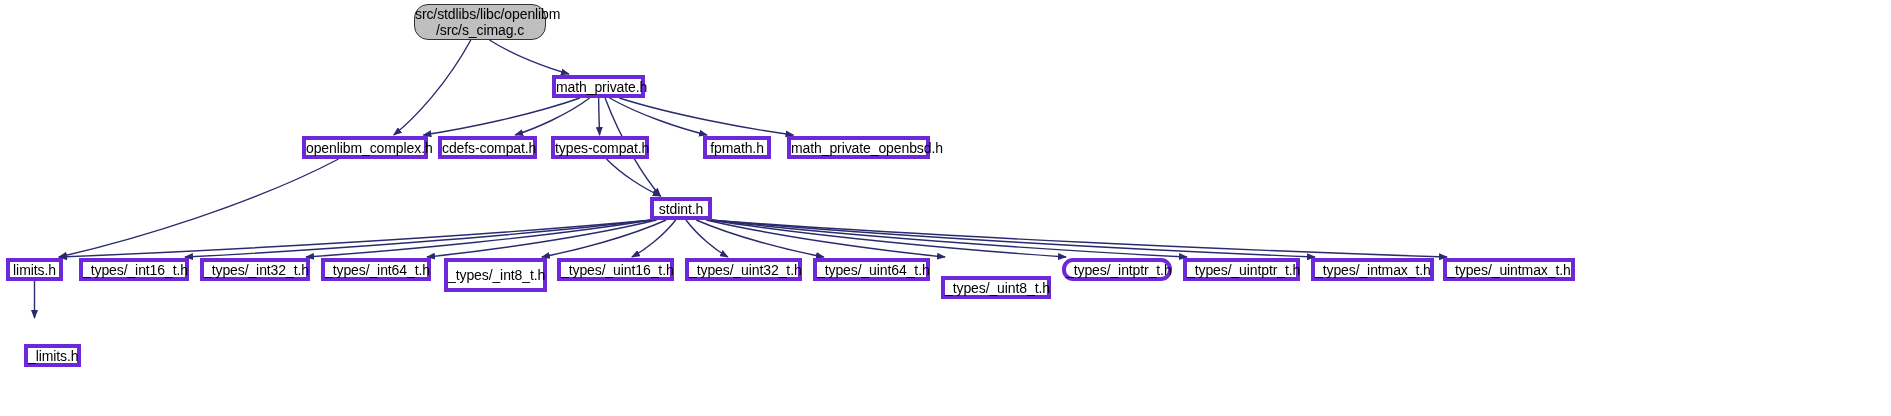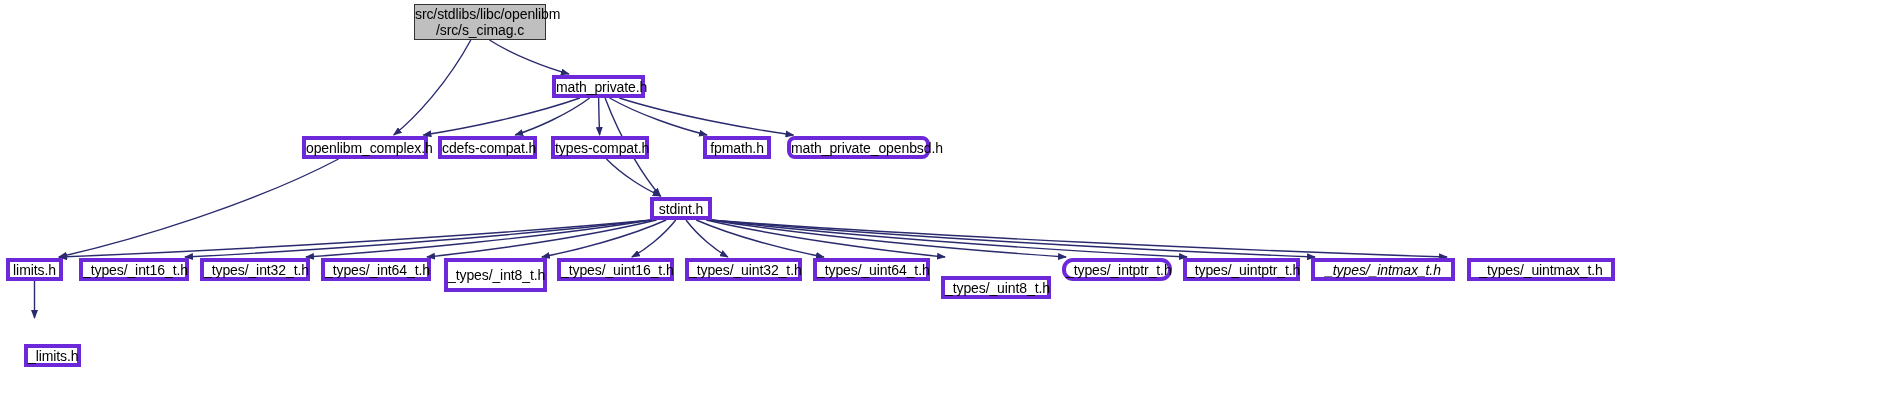--- a/index.html
+++ b/index.html
@@ -80,37 +80,37 @@
         <path d="M 696.24 220 C 734.5305 236.65, 788.1372 250.34, 823.875 257" fill="none" stroke="#2a2a6e" stroke-width="1.4" marker-end="url(#arrowhead)"></path>
         <path d="M 706.2 220 C 777.84 236.65, 878.136 250.34, 945 257" fill="none" stroke="#2a2a6e" stroke-width="1.4" marker-end="url(#arrowhead)"></path>
         <path d="M 710 220 C 816.8 236.65, 966.3199999999999 250.34, 1066 257" fill="none" stroke="#2a2a6e" stroke-width="1.4" marker-end="url(#arrowhead)"></path>
         <path d="M 710 220 C 853.1 236.65, 1053.44 250.34, 1187 257" fill="none" stroke="#2a2a6e" stroke-width="1.4" marker-end="url(#arrowhead)"></path>
         <path d="M 710 220 C 891.5 236.65, 1145.6 250.34, 1315 257" fill="none" stroke="#2a2a6e" stroke-width="1.4" marker-end="url(#arrowhead)"></path>
         <path d="M 710 220 C 931.1 236.65, 1240.6399999999999 250.34, 1447 257" fill="none" stroke="#2a2a6e" stroke-width="1.4" marker-end="url(#arrowhead)"></path>
         <path d="M 34.5 281 C 34.5 297.65, 34.5 311.34, 34.5 318" fill="none" stroke="#2a2a6e" stroke-width="1.4" marker-end="url(#arrowhead)"></path>
       </g>
   </svg>
   <div id="nodes-layer">
-      <div class="node-box root" style="left: 414px; top: 4px; width: 132px; height: 36px;"><span class="node-label">src/stdlibs/libc/openlibm
+      <div class="node-box root" style="left: 414px; top: 4px; width: 132px; height: 36px; border-radius: 14px;"><span class="node-label">src/stdlibs/libc/openlibm
 /src/s_cimag.c</span></div>
       <div class="node-box" style="left: 552px; top: 75px; width: 93px; height: 23px;"><span class="node-label">math_private.h</span></div>
       <div class="node-box" style="left: 302px; top: 136px; width: 126px; height: 23px;"><span class="node-label">openlibm_complex.h</span></div>
       <div class="node-box" style="left: 438px; top: 136px; width: 99px; height: 23px;"><span class="node-label">cdefs-compat.h</span></div>
       <div class="node-box" style="left: 551px; top: 136px; width: 98px; height: 23px; justify-content: center;"><span class="node-label">types-compat.h</span></div>
       <div class="node-box" style="left: 703px; top: 136px; width: 68px; height: 23px;"><span class="node-label">fpmath.h</span></div>
-      <div class="node-box" style="left: 787px; top: 136px; width: 143px; height: 23px; border-radius: 8px;"><span class="node-label">math_private_openbsd.h</span></div>
+      <div class="node-box" style="left: 787px; top: 136px; width: 143px; height: 23px;"><span class="node-label">math_private_openbsd.h</span></div>
       <div class="node-box" style="left: 650px; top: 197px; width: 62px; height: 23px;"><span class="node-label">stdint.h</span></div>
       <div class="node-box" style="left: 6px; top: 258px; width: 57px; height: 23px;"><span class="node-label">limits.h</span></div>
       <div class="node-box" style="left: 79px; top: 258px; width: 110px; height: 23px;"><span class="node-label">_types/_int16_t.h</span></div>
       <div class="node-box" style="left: 200px; top: 258px; width: 110px; height: 23px;"><span class="node-label">_types/_int32_t.h</span></div>
       <div class="node-box" style="left: 321px; top: 258px; width: 110px; height: 23px;"><span class="node-label">_types/_int64_t.h</span></div>
       <div class="node-box" style="left: 444px; top: 258px; width: 103px; height: 34px;"><span class="node-label">_types/_int8_t.h</span></div>
       <div class="node-box" style="left: 557px; top: 258px; width: 117px; height: 23px;"><span class="node-label">_types/_uint16_t.h</span></div>
       <div class="node-box" style="left: 685px; top: 258px; width: 117px; height: 23px;"><span class="node-label">_types/_uint32_t.h</span></div>
       <div class="node-box" style="left: 813px; top: 258px; width: 117px; height: 23px;"><span class="node-label">_types/_uint64_t.h</span></div>
       <div class="node-box" style="left: 941px; top: 276px; width: 110px; height: 23px;"><span class="node-label">_types/_uint8_t.h</span></div>
       <div class="node-box" style="left: 1062px; top: 258px; width: 110px; height: 23px; border-radius: 11px;"><span class="node-label">_types/_intptr_t.h</span></div>
       <div class="node-box" style="left: 1183px; top: 258px; width: 117px; height: 23px;"><span class="node-label">_types/_uintptr_t.h</span></div>
-      <div class="node-box" style="left: 1311px; top: 258px; width: 144px; height: 23px; font-style: italic;"><span class="node-label">_types/_intmax_t.h</span></div>
-      <div class="node-box" style="left: 1443px; top: 258px; width: 148px; height: 23px; margin-left: 24px;"><span class="node-label">_types/_uintmax_t.h</span></div>
+      <div class="node-box" style="left: 1311px; top: 258px; width: 123px; height: 23px;"><span class="node-label">_types/_intmax_t.h</span></div>
+      <div class="node-box" style="left: 1443px; top: 258px; width: 132px; height: 23px;"><span class="node-label">_types/_uintmax_t.h</span></div>
       <div class="node-box" style="left: 24px; top: 319px; width: 57px; height: 23px; margin-top: 25px;"><span class="node-label">_limits.h</span></div>
     </div>
 </div>
 
 </body></html>

